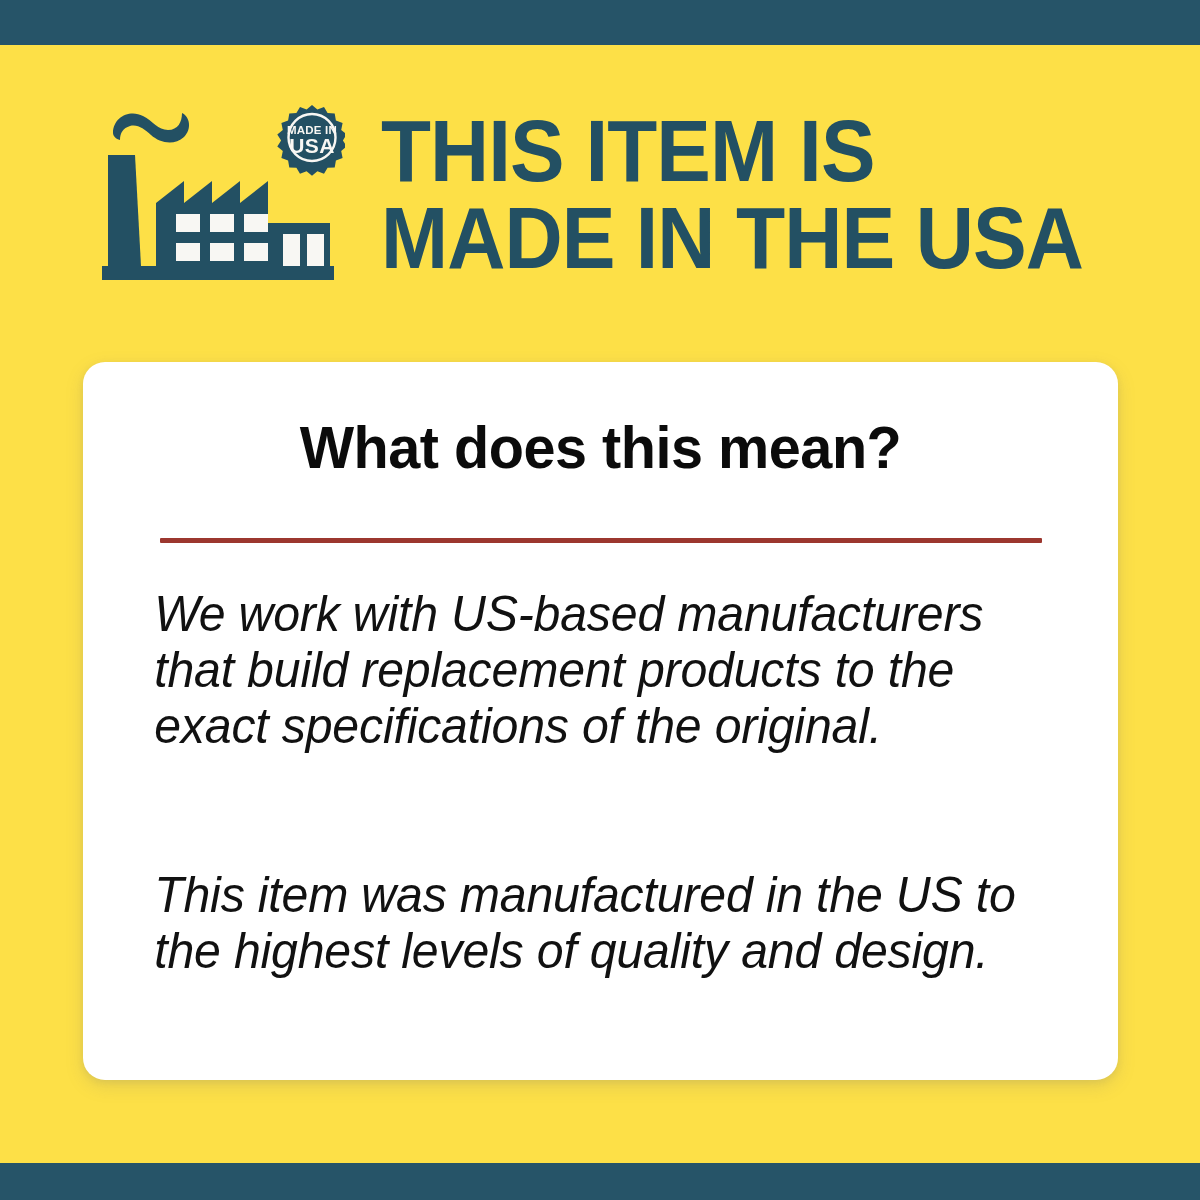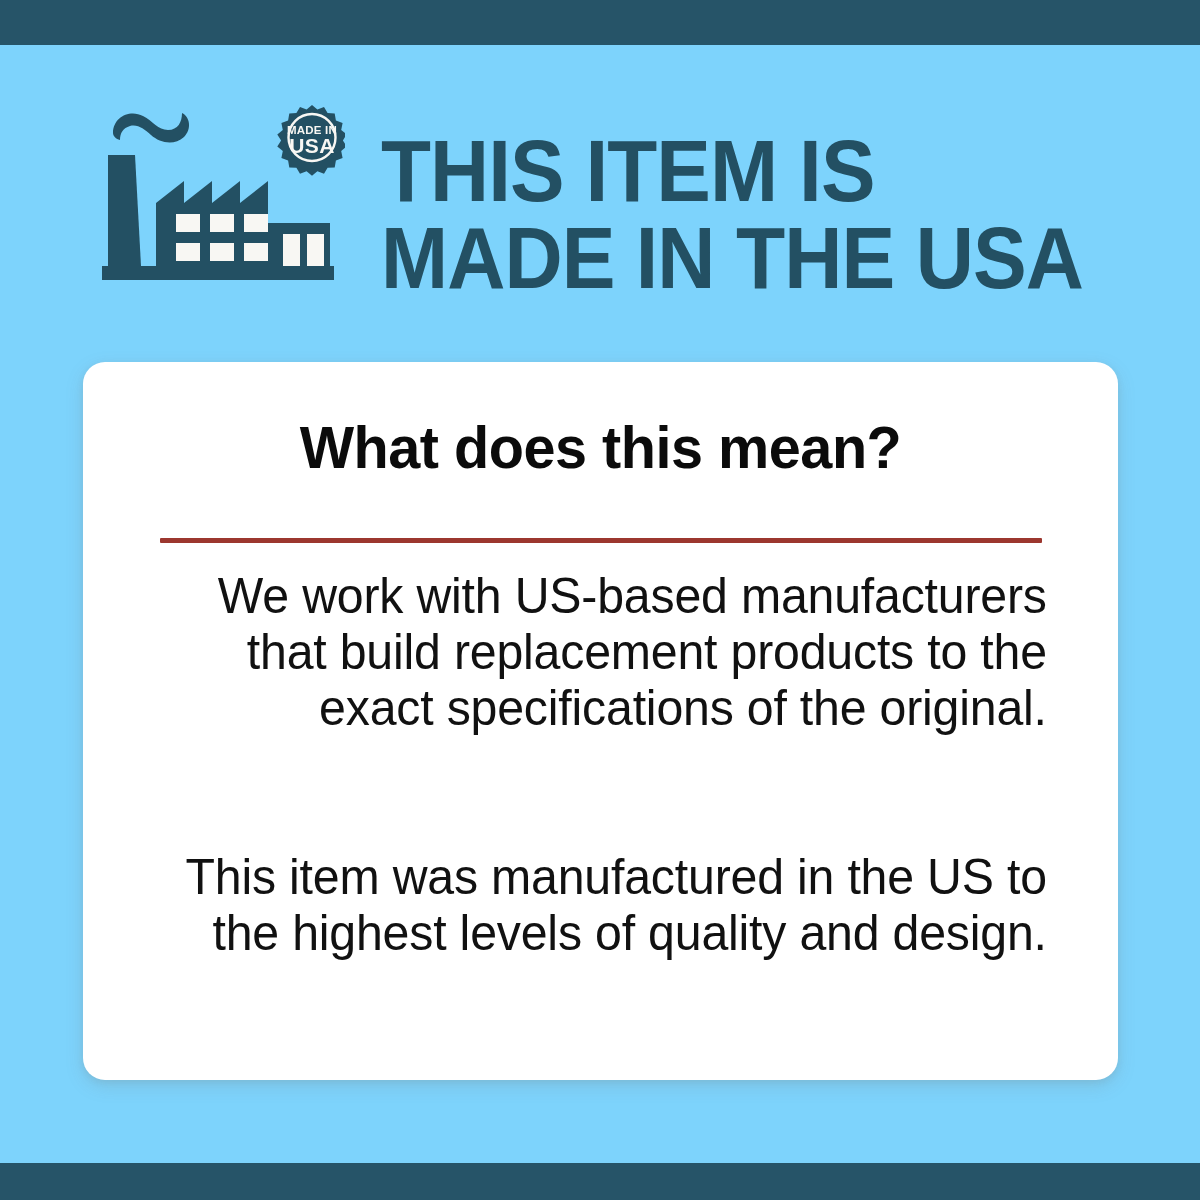--- a/index.html
+++ b/index.html
@@ -13,21 +13,21 @@
     font-family: "Liberation Sans", sans-serif;
     overflow: hidden;
     position: relative;
   }
 
   .page {
     position: absolute;
     inset: 0;
     width: 1200px;
     height: 1200px;
-    background: #7dd3fc;
+    background: #fde047;
   }
 
   
   .bar-top {
     position: absolute;
     left: 0; top: 0;
     width: 1200px;
     height: 45px;
     background: #265468;
   }
@@ -54,21 +54,20 @@
     width: 245px;
     height: 185px;
   }
   .logo-mark svg { display: block; width: 245px; height: 185px; }
 
   .title-block {
     position: absolute;
     left: 381px;
     top: 62px;
     width: 790px;
-    margin-top: 20px;
   }
   .title-line {
     display: block;
     color: #235063;
     font-family: "Liberation Sans Narrow", "Liberation Sans", sans-serif;
     font-weight: bold;
     font-size: 88px;
     line-height: 87px;
     letter-spacing: -1px;
     transform: scaleX(0.93);
@@ -120,23 +119,24 @@
     top: 176px;
     width: 882px;
     height: 5px;
     background: #9c372f;
     border-radius: 1px;
   }
 
   .card-body {
     position: absolute;
     left: 55px;
-    top: 206px;
+    top: 224px;
     width: 925px;
-    text-align: right;
+    text-align: left;
+    font-style: italic;
   }
   .para {
     color: #111111;
     font-family: "Liberation Sans Narrow", "Liberation Sans", sans-serif;
     font-weight: normal;
     font-size: 50px;
     line-height: 56px;
     letter-spacing: -0.2px;
     transform: scaleX(0.965);
     transform-origin: center center;

